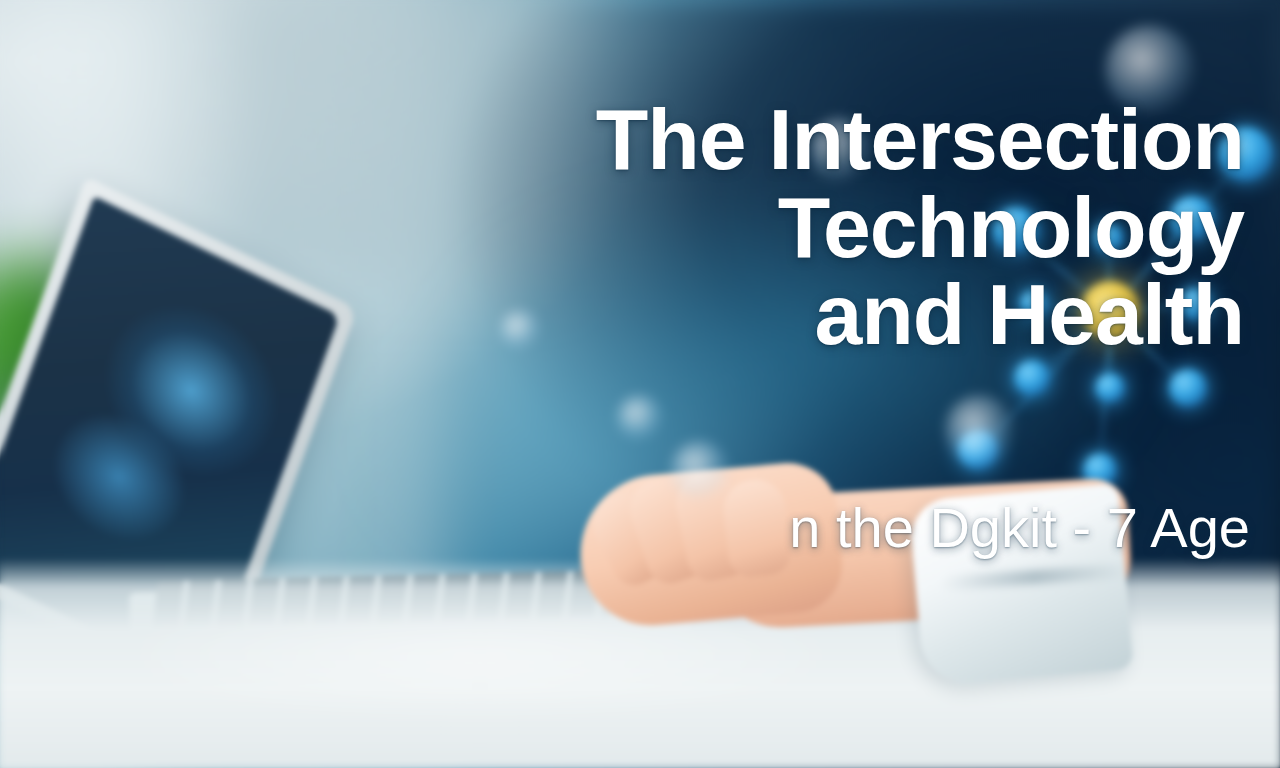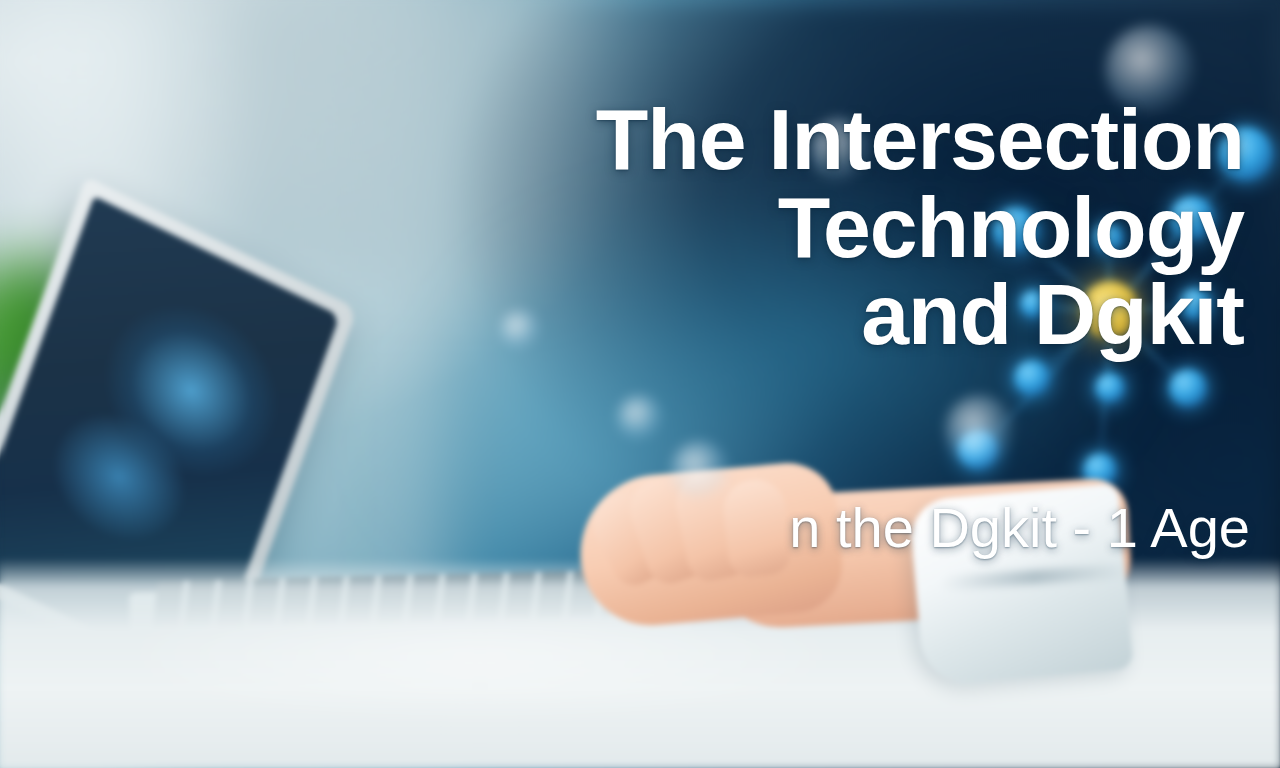--- a/index.html
+++ b/index.html
@@ -372,22 +372,22 @@
       <div class="bokeh" style="width: 40px; height: 40px; left: 500px; top: 310px;"></div>
       <div class="bokeh" style="width: 64px; height: 64px; left: 808px; top: 118px;"></div>
     </div>
   <div id="photo-softener"></div>
 
   <div id="text-block">
 
     <div id="title">
       <span class="tline">The Intersection</span>
       <span class="tline">Technology</span>
-      <span class="tline">and Dgkit</span>
+      <span class="tline">and Health</span>
     </div>
 
     <div id="subtitle">
-      <span class="sline">n the Dgkit - 1 Age</span>
+      <span class="sline">n the Dgkit - 7 Age</span>
     </div>
 
   </div>
 
 </div>
 
 </body></html>

